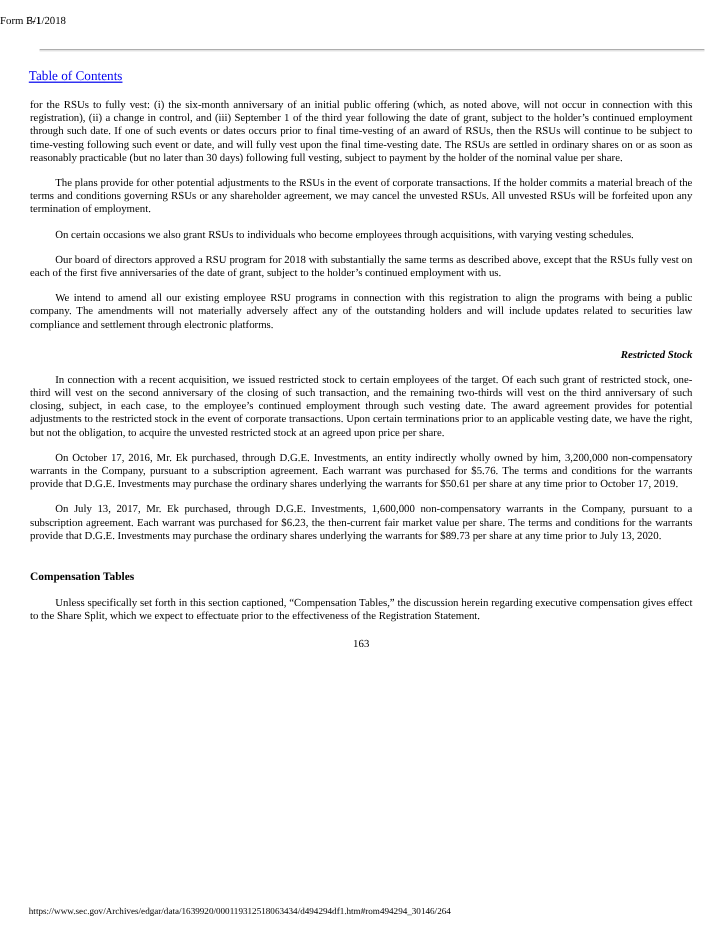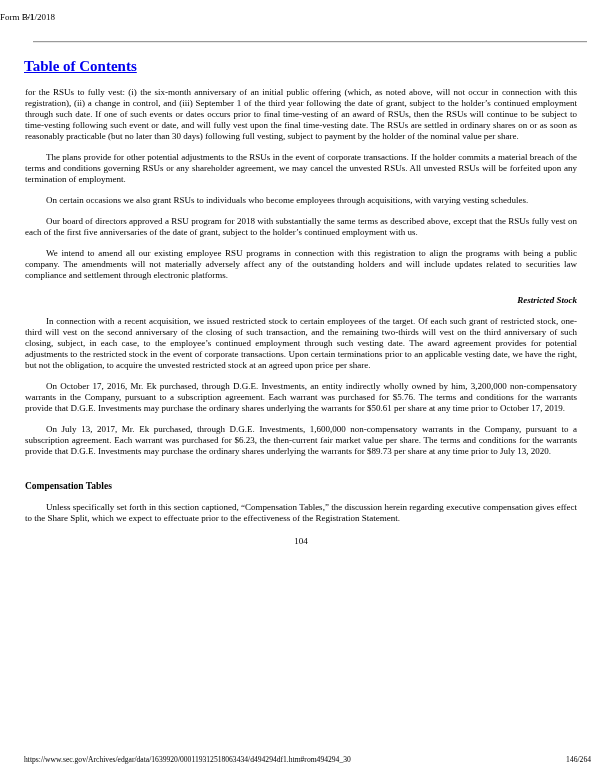--- a/index.html
+++ b/index.html
@@ -21,22 +21,22 @@
   .header-title { position: absolute; left: 0; right: 0; top: 12px; text-align: left; }
   hr.top-rule {
     border: none;
     border-top: 1px solid #9a9a9a;
     border-bottom: 1px solid #e9e9e9;
     height: 0;
     margin: 5px 13px 0 33px;
   }
   .toc {
     margin: 15px 25px 0 24px;
-    font-size: 15px;
-    font-weight: bold;
+    font-size: 11px;
+    font-weight: normal;
   }
   .toc a { color: #0000EE; text-decoration: underline; cursor: pointer; }
   .content {
     margin: 0 23px 0 25px;
     font-size: 9px;
     line-height: 11px;
     text-align: justify;
   }
   .content p { margin: 10px 0; text-indent: 21px; }
   .content p.no-indent { text-indent: 0; margin-top: 12px; }
@@ -58,21 +58,21 @@
     font-size: 9px;
     margin-top: 12px;
   }
   .page-footer {
     position: absolute;
     left: 24px;
     right: 9px;
     bottom: 12px;
     font-size: 7.6px;
     display: flex;
-    justify-content: space-between;
+    justify-content: flex-start;
     align-items: baseline;
   }
 </style>
 </head>
 <body>
 
 <div class="print-header">
   <span class="header-date">3/1/2018</span>
   <span class="header-title">Form F-1</span>
 </div>
@@ -88,19 +88,19 @@
   <p>The plans provide for other potential adjustments to the RSUs in the event of corporate transactions. If the holder commits a material breach of the terms and conditions governing RSUs or any shareholder agreement, we may cancel the unvested RSUs. All unvested RSUs will be forfeited upon any termination of employment.</p>
   <p>On certain occasions we also grant RSUs to individuals who become employees through acquisitions, with varying vesting schedules.</p>
   <p>Our board of directors approved a RSU program for 2018 with substantially the same terms as described above, except that the RSUs fully vest on each of the first five anniversaries of the date of grant, subject to the holder’s continued employment with us.</p>
   <p>We intend to amend all our existing employee RSU programs in connection with this registration to align the programs with being a public company. The amendments will not materially adversely affect any of the outstanding holders and will include updates related to securities law compliance and settlement through electronic platforms.</p>
   <h3 class="subheading">Restricted Stock</h3>
   <p>In connection with a recent acquisition, we issued restricted stock to certain employees of the target. Of each such grant of restricted stock, one-third will vest on the second anniversary of the closing of such transaction, and the remaining two-thirds will vest on the third anniversary of such closing, subject, in each case, to the employee’s continued employment through such vesting date. The award agreement provides for potential adjustments to the restricted stock in the event of corporate transactions. Upon certain terminations prior to an applicable vesting date, we have the right, but not the obligation, to acquire the unvested restricted stock at an agreed upon price per share.</p>
   <p>On October 17, 2016, Mr. Ek purchased, through D.G.E. Investments, an entity indirectly wholly owned by him, 3,200,000 non-compensatory warrants in the Company, pursuant to a subscription agreement. Each warrant was purchased for $5.76. The terms and conditions for the warrants provide that D.G.E. Investments may purchase the ordinary shares underlying the warrants for $50.61 per share at any time prior to October 17, 2019.</p>
   <p>On July 13, 2017, Mr. Ek purchased, through D.G.E. Investments, 1,600,000 non-compensatory warrants in the Company, pursuant to a subscription agreement. Each warrant was purchased for $6.23, the then-current fair market value per share. The terms and conditions for the warrants provide that D.G.E. Investments may purchase the ordinary shares underlying the warrants for $89.73 per share at any time prior to July 13, 2020.</p>
   <h2 class="section-heading">Compensation Tables</h2>
   <p>Unless specifically set forth in this section captioned, “Compensation Tables,” the discussion herein regarding executive compensation gives effect to the Share Split, which we expect to effectuate prior to the effectiveness of the Registration Statement.</p>
-  <div class="page-number">104</div>
+  <div class="page-number">163</div>
 </div>
 
 <div class="page-footer">
   <span>https://www.sec.gov/Archives/edgar/data/1639920/000119312518063434/d494294df1.htm#rom494294_30</span>
   <span>146/264</span>
 </div>
 
 </body></html>

